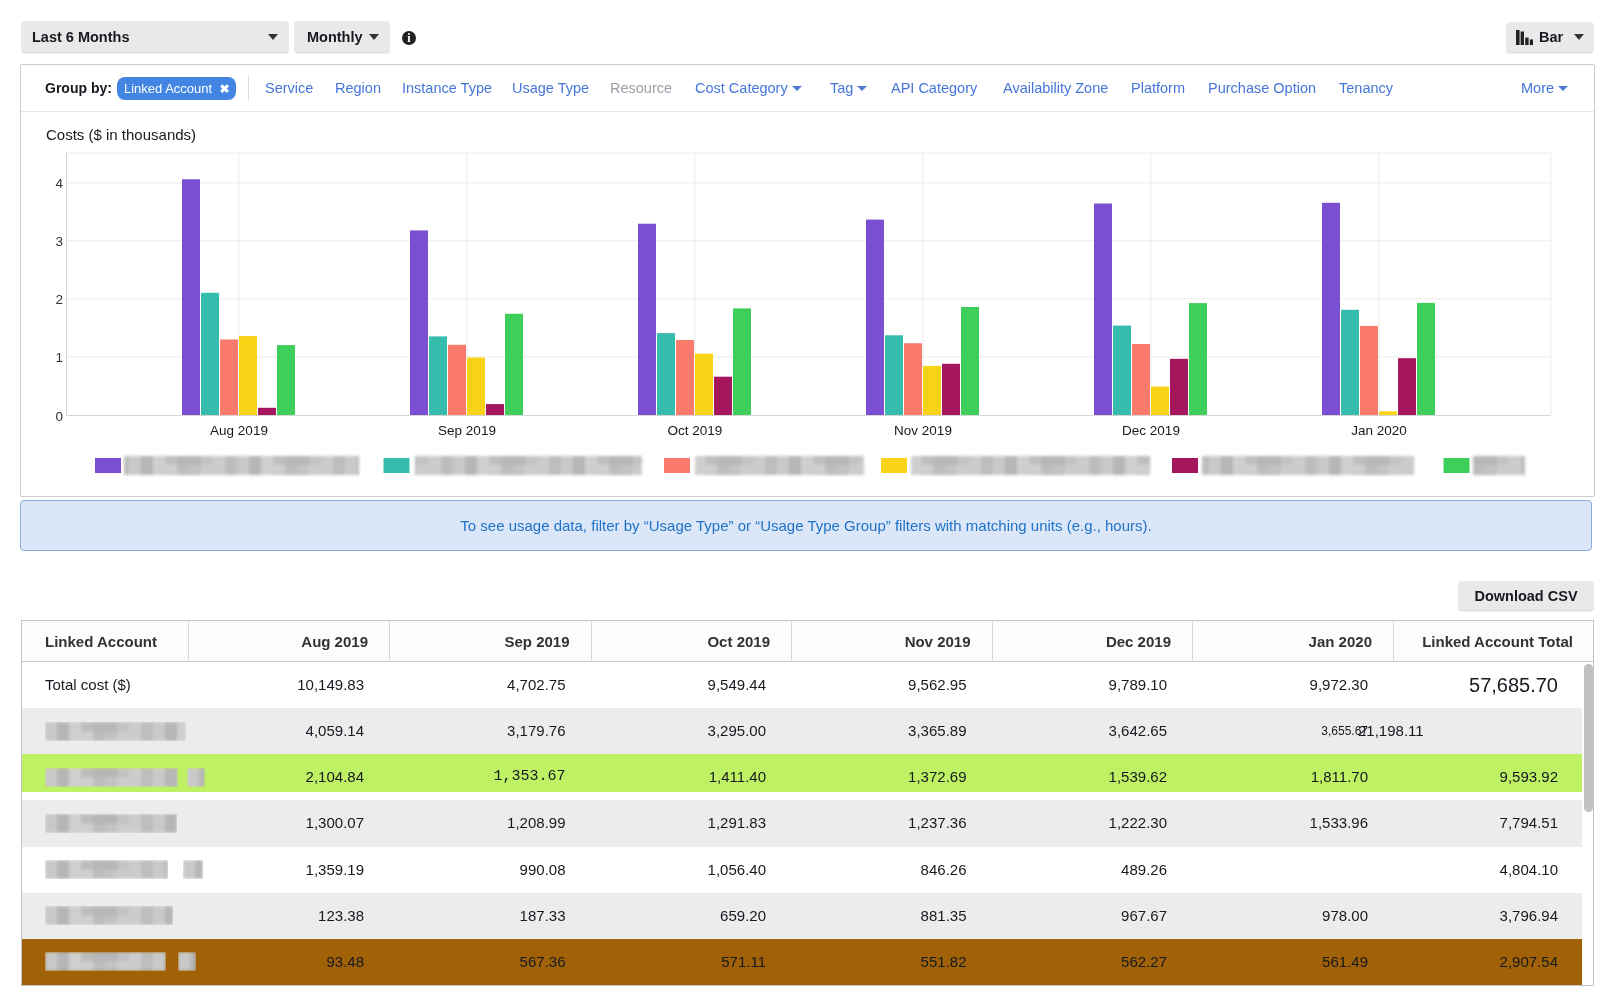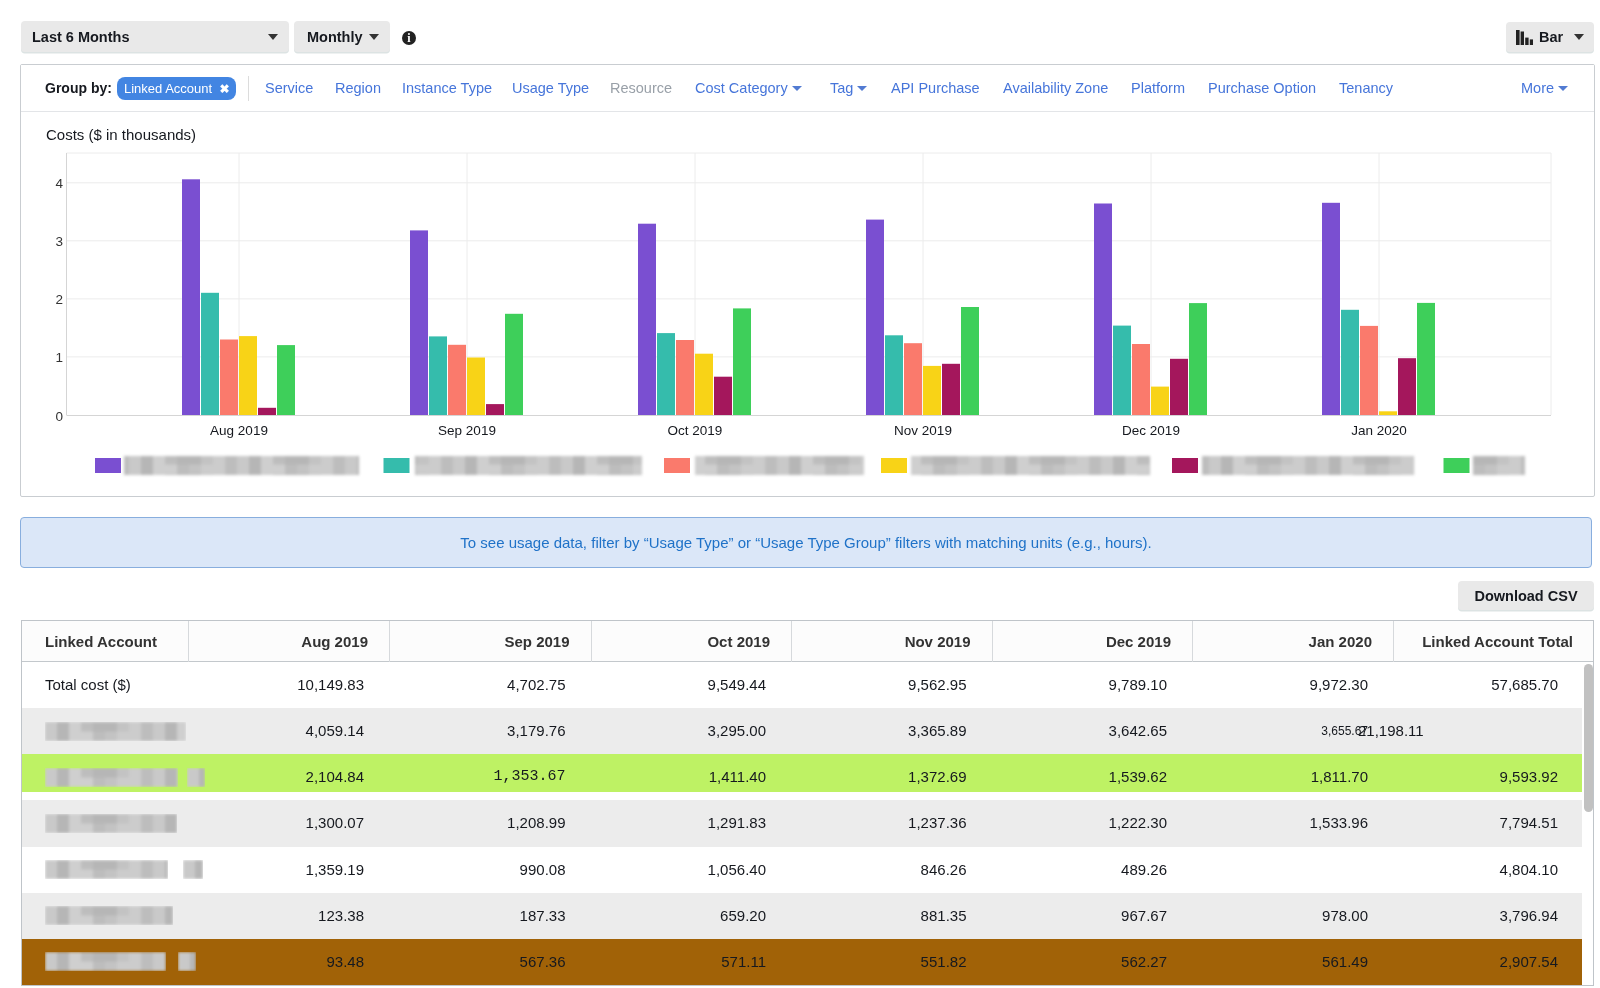--- a/index.html
+++ b/index.html
@@ -36,21 +36,21 @@
     <span class="abs" style="left:24px; top:0; line-height:47px; font-weight:bold; font-size:14px; color:#16191f;">Group by:</span>
     <span class="abs" style="left:96px; top:12px; height:23px; background:#4285e2; border-radius:8px; color:#fff; font-size:13px; line-height:23px; padding:0 7px; white-space:nowrap;">Linked Account&nbsp; <b style="font-size:12px;">✖</b></span>
     <span class="abs" style="left:227px; top:11px; width:1px; height:25px; background:#dcdcdc;"></span>
     <span class="glink" style="left:244px;">Service</span>
     <span class="glink" style="left:314px;">Region</span>
     <span class="glink" style="left:381px;">Instance Type</span>
     <span class="glink" style="left:491px;">Usage Type</span>
     <span class="glink" style="left:589px; color:#99a0a8;">Resource</span>
     <span class="glink" style="left:674px;">Cost Category <span class="caret-b"></span></span>
     <span class="glink" style="left:809px;">Tag <span class="caret-b"></span></span>
-    <span class="glink" style="left:870px;">API Purchase</span>
+    <span class="glink" style="left:870px;">API Category</span>
     <span class="glink" style="left:982px;">Availability Zone</span>
     <span class="glink" style="left:1110px;">Platform</span>
     <span class="glink" style="left:1187px;">Purchase Option</span>
     <span class="glink" style="left:1318px;">Tenancy</span>
     <span class="glink" style="left:1500px;">More <span class="caret-b"></span></span>
   </div>
 
   <div class="abs" id="chart" style="left:21px; top:113px; width:1573px; height:384px;">
 <svg width="1573" height="384" viewBox="0 0 1573 384" style="font-family:'Liberation Sans',sans-serif;">
 <defs>
@@ -144,21 +144,21 @@
 <rect x="1422.5" y="345" width="26" height="15" fill="#3ecf5a"></rect>
 <rect x="103" y="343" width="235" height="19" fill="url(#mos)" filter="url(#bl)"></rect>
 <rect x="394" y="343" width="227" height="19" fill="url(#mos)" filter="url(#bl)"></rect>
 <rect x="674" y="343" width="169" height="19" fill="url(#mos)" filter="url(#bl)"></rect>
 <rect x="890" y="343" width="239" height="19" fill="url(#mos)" filter="url(#bl)"></rect>
 <rect x="1181" y="343" width="212" height="19" fill="url(#mos)" filter="url(#bl)"></rect>
 <rect x="1452" y="343" width="52" height="19" fill="url(#mos)" filter="url(#bl)"></rect>
 </svg>
   </div>
 
-  <div class="abs" style="left:20px; top:517px; width:1572px; height:51px; background:#dbe7f8; border:1px solid #88aede; border-radius:4px; color:#1f72c8; font-size:15px; text-align:center; line-height:49px;">To see usage data, filter by “Usage Type” or “Usage Type Group” filters with matching units (e.g., hours).</div>
+  <div class="abs" style="left:20px; top:500px; width:1572px; height:51px; background:#dbe7f8; border:1px solid #88aede; border-radius:4px; color:#1f72c8; font-size:15px; text-align:center; line-height:49px;">To see usage data, filter by “Usage Type” or “Usage Type Group” filters with matching units (e.g., hours).</div>
 
   <div class="btn" style="left:1458px; top:581px; width:136px; height:29px; font-size:14.5px; justify-content:center;">Download CSV</div>
 
   <div class="abs" id="tablebox" style="left:21px; top:620px; width:1573px; height:366px; border:1px solid #bfc4c9; background:#fff;">
 <div class="abs" style="left:0; top:0; width:1571px; height:41px; background:#fcfcfc; border-bottom:1px solid #c3c8cc;">
 <span class="abs" style="left:23px; top:0; line-height:41px; font-weight:bold; font-size:15px; color:#333;">Linked Account</span>
 <span class="abs" style="left:166px; top:0; width:1px; height:41px; background:#d6d9dc;"></span>
 <span class="abs" style="left:367px; top:0; width:1px; height:41px; background:#d6d9dc;"></span>
 <span class="abs" style="left:568.5px; top:0; width:1px; height:41px; background:#d6d9dc;"></span>
 <span class="abs" style="left:769px; top:0; width:1px; height:41px; background:#d6d9dc;"></span>
@@ -174,21 +174,21 @@
 <span class="abs" style="left:1291px; top:0; width:260px; line-height:41px; font-weight:bold; font-size:15px; color:#333; text-align:right;">Linked Account Total</span>
 </div>
 <div class="abs" style="left:0; top:41.0px; width:1560px; height:46.14px; background:#fff;">
 <span class="abs" style="left:23px; top:0; line-height:46.14px; font-size:15px; color:#16191f;">Total cost ($)</span>
 <span class="abs" style="left:142px; top:0; width:200px; line-height:46.14px; font-size:15px; color:#16191f; text-align:right;">10,149.83</span>
 <span class="abs" style="left:343.5px; top:0; width:200px; line-height:46.14px; font-size:15px; color:#16191f; text-align:right;">4,702.75</span>
 <span class="abs" style="left:544px; top:0; width:200px; line-height:46.14px; font-size:15px; color:#16191f; text-align:right;">9,549.44</span>
 <span class="abs" style="left:744.5px; top:0; width:200px; line-height:46.14px; font-size:15px; color:#16191f; text-align:right;">9,562.95</span>
 <span class="abs" style="left:945px; top:0; width:200px; line-height:46.14px; font-size:15px; color:#16191f; text-align:right;">9,789.10</span>
 <span class="abs" style="left:1146px; top:0; width:200px; line-height:46.14px; font-size:15px; color:#16191f; text-align:right;">9,972.30</span>
-<span class="abs" style="left:1336px; top:0; width:200px; line-height:46.14px; font-size:15px; color:#16191f; text-align:right;">57,685.70</span>
+<span class="abs" style="left:1336px; top:0; width:200px; line-height:46.14px; font-size:20px; color:#16191f; text-align:right;">57,685.70</span>
 </div>
 <div class="abs" style="left:0; top:87.1px; width:1560px; height:46.14px; background:#ececec;">
 <svg class="abs" style="left:23px; top:13.6px;" width="141" height="19">
           <rect width="141" height="19" fill="url(#mos)" filter="url(#bl)"></rect>
         </svg>
 <span class="abs" style="left:142px; top:0; width:200px; line-height:46.14px; font-size:15px; color:#16191f; text-align:right;">4,059.14</span>
 <span class="abs" style="left:343.5px; top:0; width:200px; line-height:46.14px; font-size:15px; color:#16191f; text-align:right;">3,179.76</span>
 <span class="abs" style="left:544px; top:0; width:200px; line-height:46.14px; font-size:15px; color:#16191f; text-align:right;">3,295.00</span>
 <span class="abs" style="left:744.5px; top:0; width:200px; line-height:46.14px; font-size:15px; color:#16191f; text-align:right;">3,365.89</span>
 <span class="abs" style="left:945px; top:0; width:200px; line-height:46.14px; font-size:15px; color:#16191f; text-align:right;">3,642.65</span>

